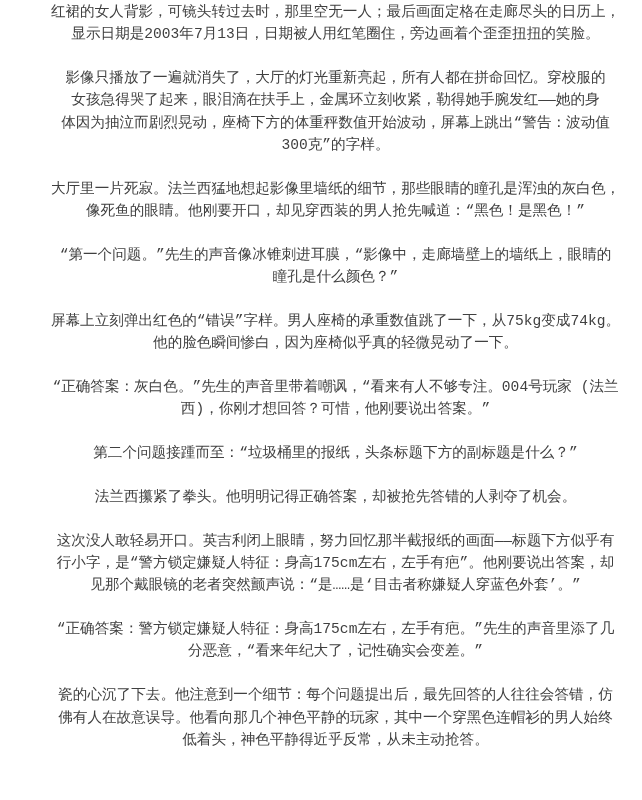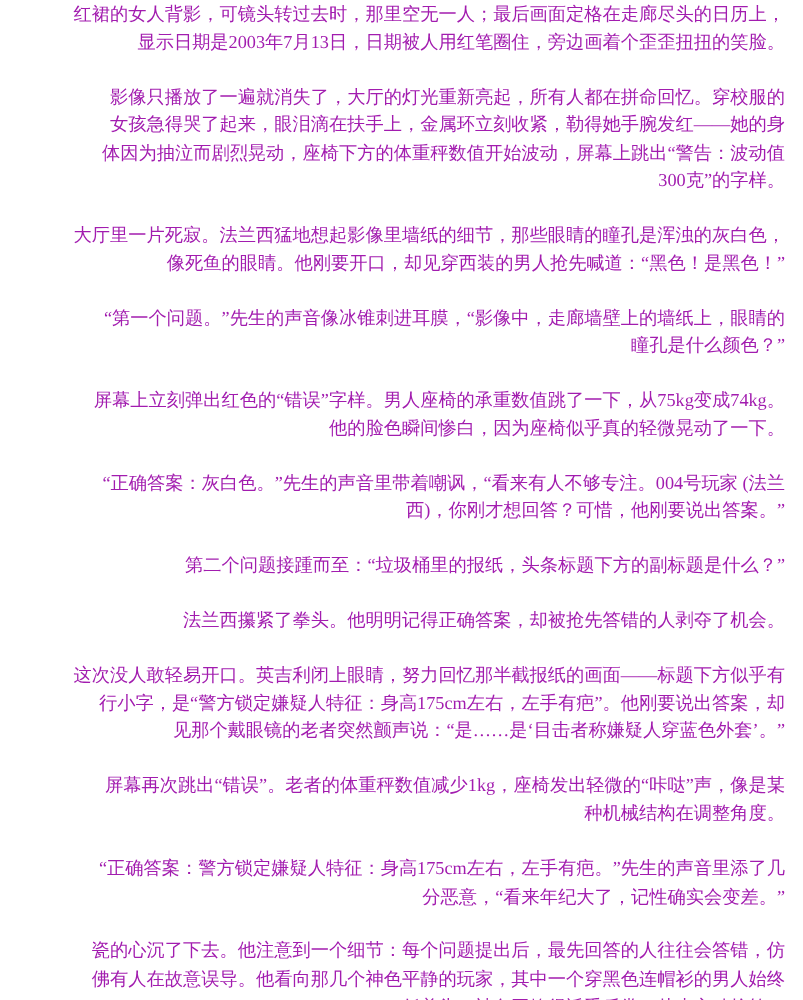--- a/index.html
+++ b/index.html
@@ -14,27 +14,27 @@
   }
   main.story-page {
     box-sizing: border-box;
     width: 642px;
     height: 800px;
     padding: 1px 14px 0 43px;
     overflow: hidden;
   }
   p.story-paragraph {
     margin: 0 0 21.5px 0;
-    font-family: Liberation Serif, serif;
+    font-family: Liberation Mono, monospace;
     font-size: 14.6px;
     line-height: 22.3px;
-    color: #a21caf;
+    color: #404040;
     letter-spacing: 0;
     white-space: pre-line;
-    text-align: right;
+    text-align: center;
   }
 </style>
 </head>
 <body>
 
 <main class="story-page">
   <p class="story-paragraph">红裙的女人背影，可镜头转过去时，那里空无一人；最后画面定格在走廊尽头的日历上，
 显示日期是2003年7月13日，日期被人用红笔圈住，旁边画着个歪歪扭扭的笑脸。</p>
   <p class="story-paragraph">影像只播放了一遍就消失了，大厅的灯光重新亮起，所有人都在拼命回忆。穿校服的
 女孩急得哭了起来，眼泪滴在扶手上，金属环立刻收紧，勒得她手腕发红——她的身
@@ -46,20 +46,18 @@
 瞳孔是什么颜色？”</p>
   <p class="story-paragraph">屏幕上立刻弹出红色的“错误”字样。男人座椅的承重数值跳了一下，从75kg变成74kg。
 他的脸色瞬间惨白，因为座椅似乎真的轻微晃动了一下。</p>
   <p class="story-paragraph">“正确答案：灰白色。”先生的声音里带着嘲讽，“看来有人不够专注。004号玩家 (法兰
 西)，你刚才想回答？可惜，他刚要说出答案。”</p>
   <p class="story-paragraph">第二个问题接踵而至：“垃圾桶里的报纸，头条标题下方的副标题是什么？”</p>
   <p class="story-paragraph">法兰西攥紧了拳头。他明明记得正确答案，却被抢先答错的人剥夺了机会。</p>
   <p class="story-paragraph">这次没人敢轻易开口。英吉利闭上眼睛，努力回忆那半截报纸的画面——标题下方似乎有
 行小字，是“警方锁定嫌疑人特征：身高175cm左右，左手有疤”。他刚要说出答案，却
 见那个戴眼镜的老者突然颤声说：“是……是‘目击者称嫌疑人穿蓝色外套’。”</p>
-  <p class="story-paragraph">屏幕再次跳出“错误”。老者的体重秤数值减少1kg，座椅发出轻微的“咔哒”声，像是某
-种机械结构在调整角度。</p>
   <p class="story-paragraph">“正确答案：警方锁定嫌疑人特征：身高175cm左右，左手有疤。”先生的声音里添了几
 分恶意，“看来年纪大了，记性确实会变差。”</p>
   <p class="story-paragraph">瓷的心沉了下去。他注意到一个细节：每个问题提出后，最先回答的人往往会答错，仿
 佛有人在故意误导。他看向那几个神色平静的玩家，其中一个穿黑色连帽衫的男人始终
 低着头，神色平静得近乎反常，从未主动抢答。</p>
 </main>
 
 </body></html>

